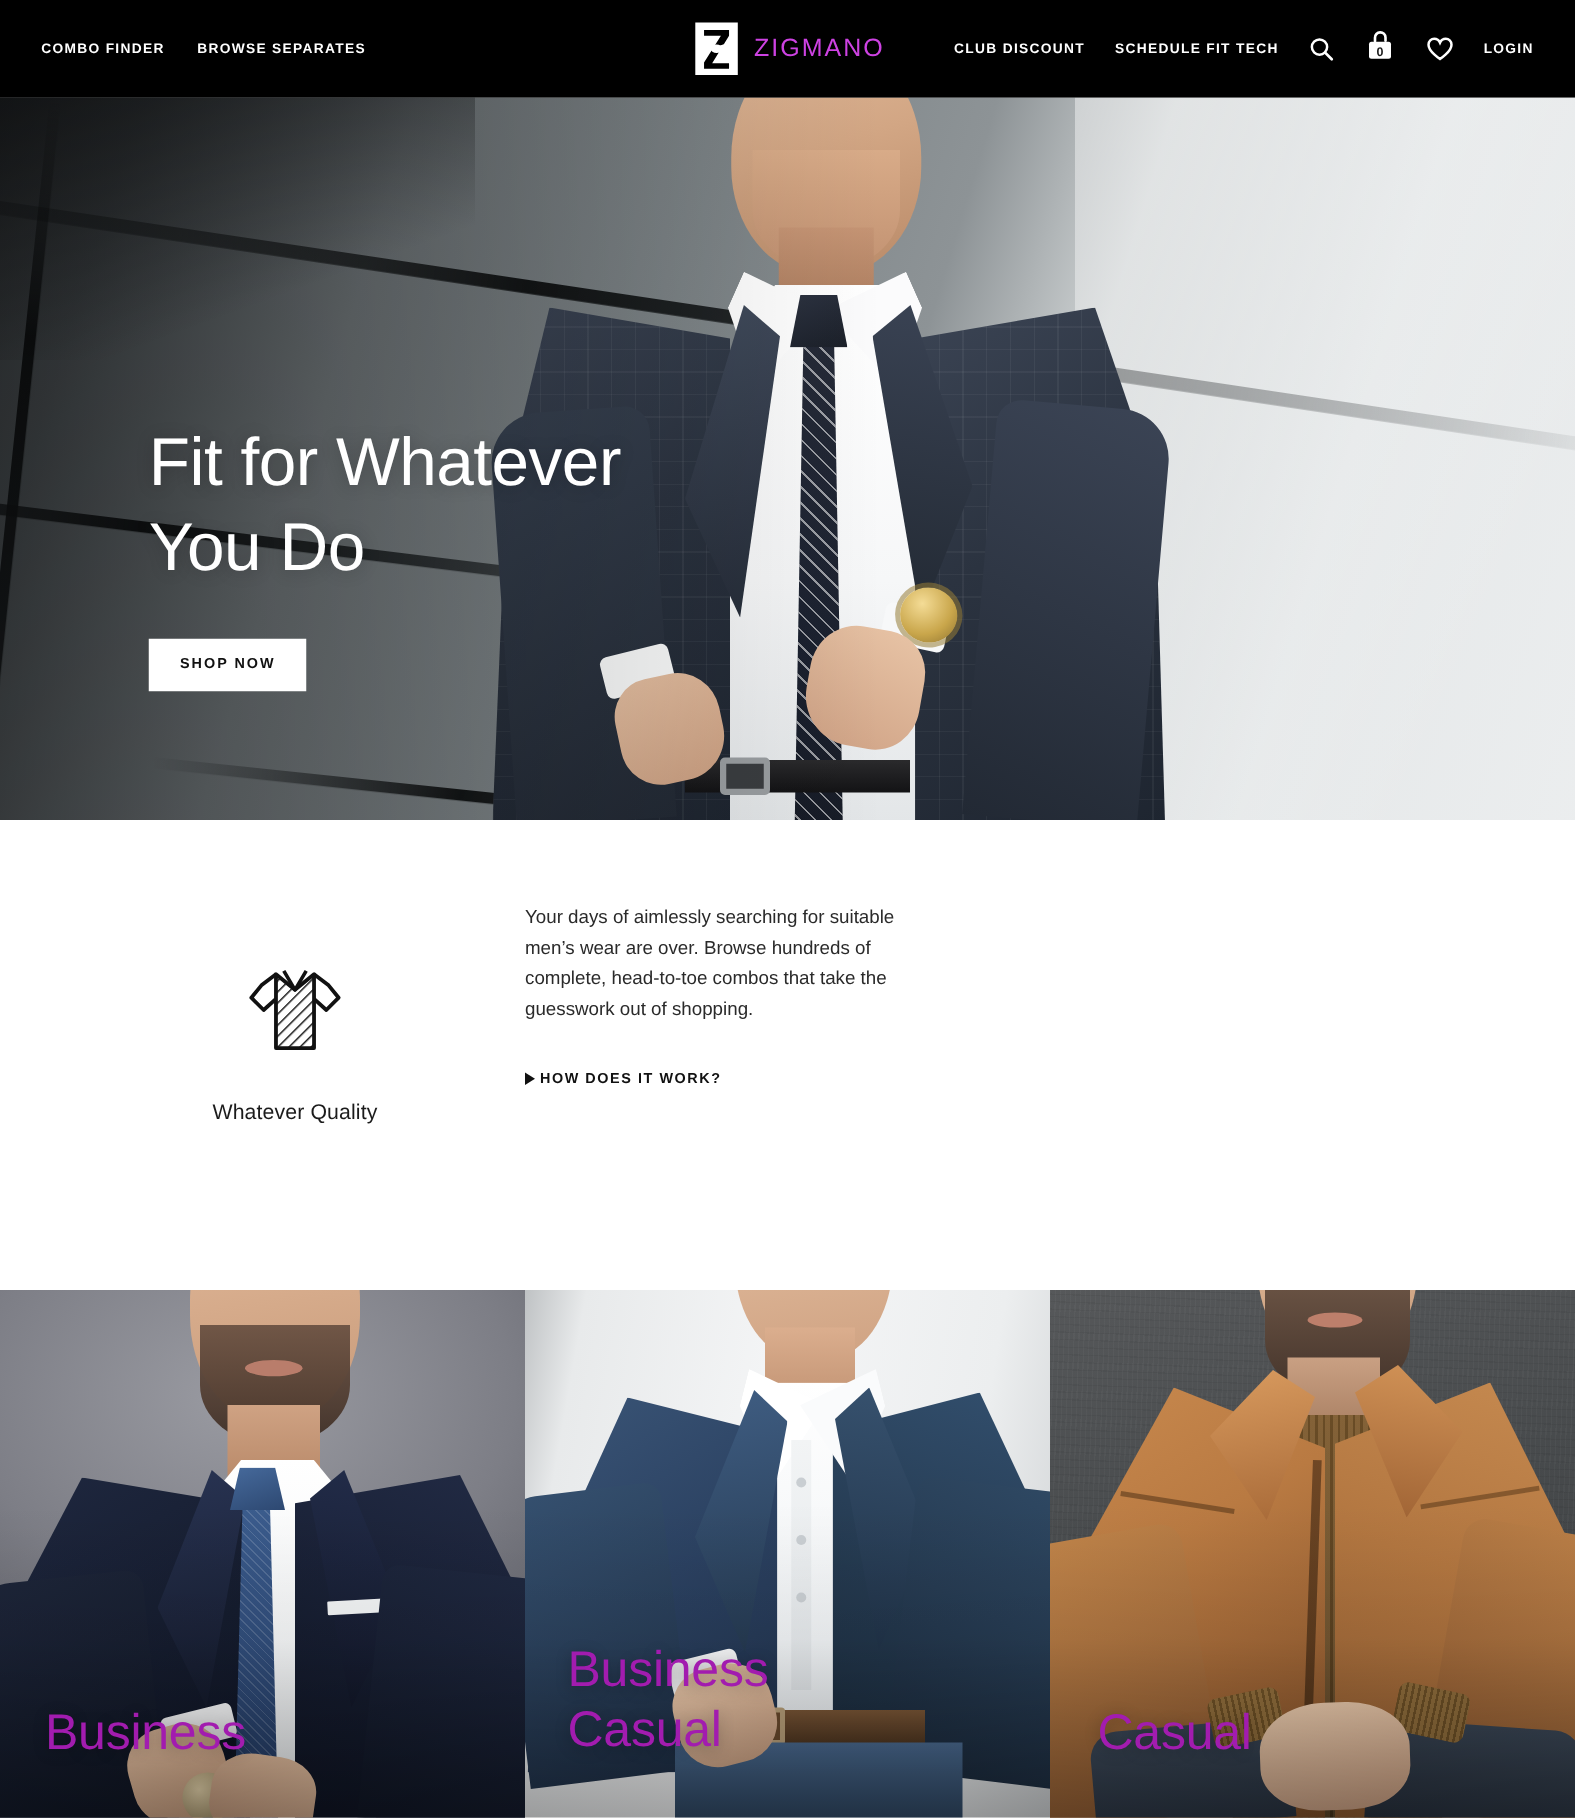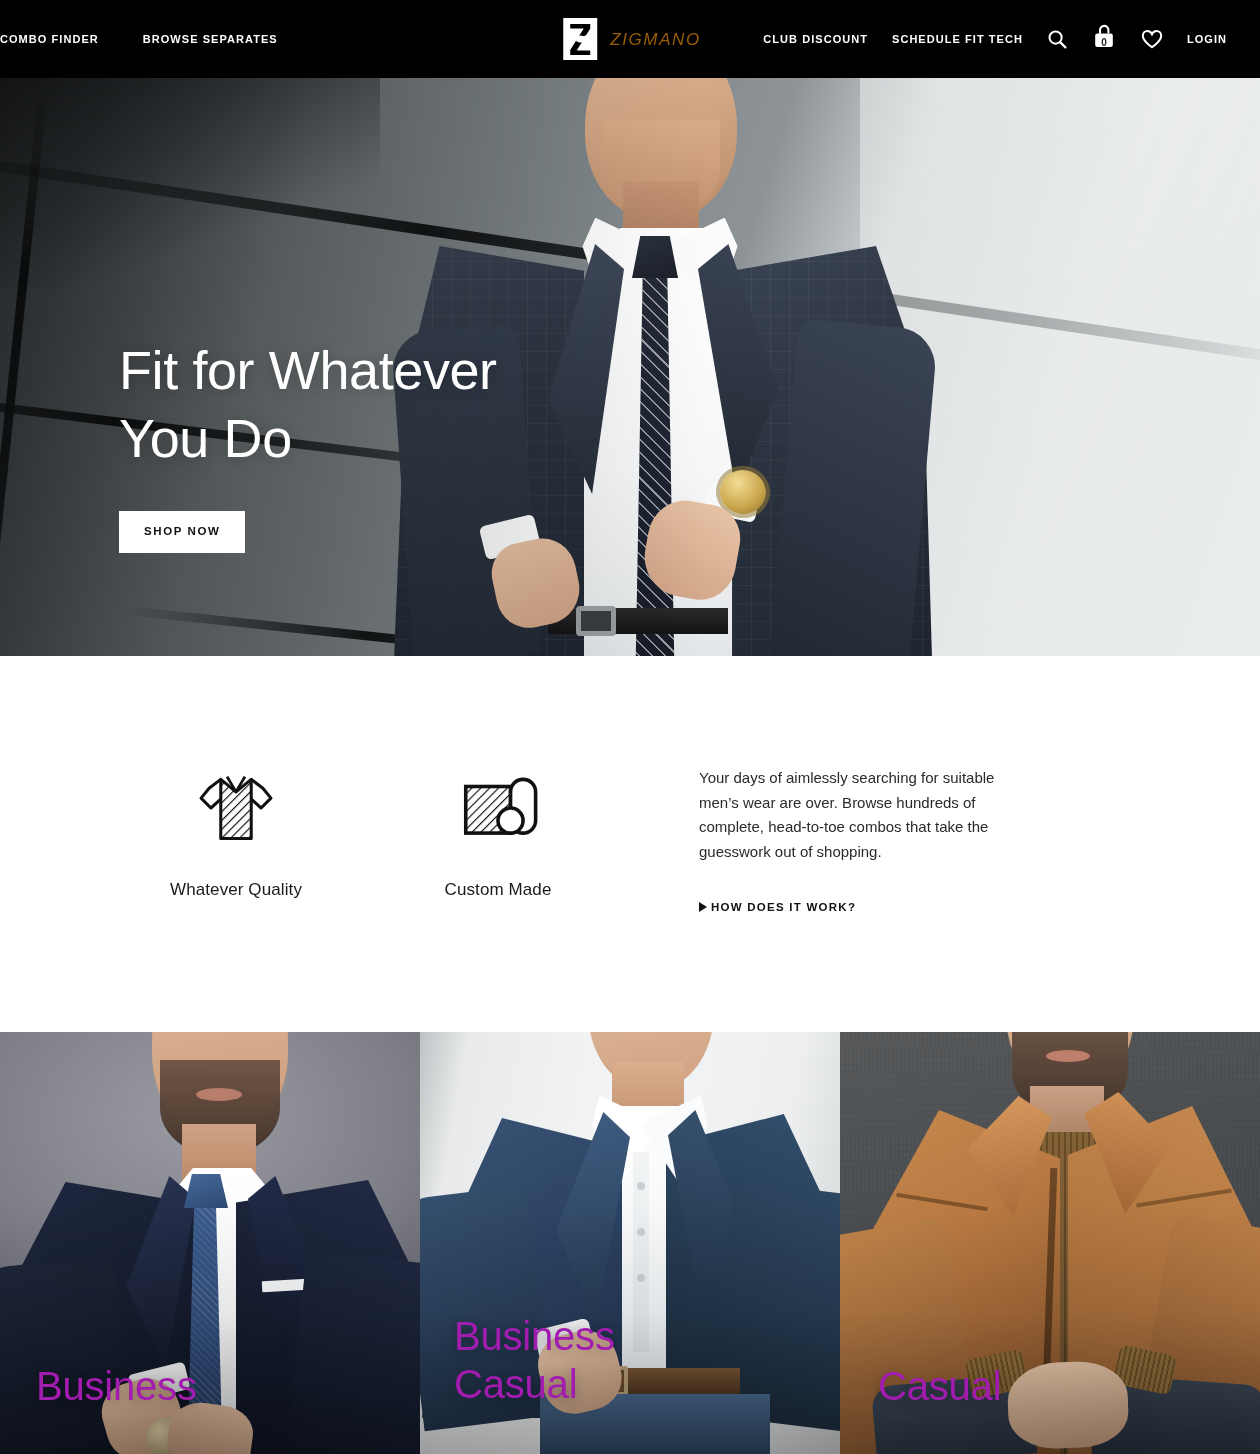--- a/index.html
+++ b/index.html
@@ -19,21 +19,22 @@
     width: 1260px;
     height: 78px;
     background: #000000;
     display: flex;
     align-items: center;
     z-index: 20;
   }
   .nav-left {
     display: flex;
     align-items: flex-start;
-    gap: 44px;
+    gap: 26px;
+    padding-left: 33px;
   }
   .nav-link {
     color: #ffffff;
     font-size: 11px;
     font-weight: bold;
     letter-spacing: 1.05px;
     text-transform: uppercase;
     white-space: nowrap;
     cursor: pointer;
     line-height: 1;
@@ -48,27 +49,26 @@
     gap: 9px;
     cursor: pointer;
   }
   .logo-mark {
     position: relative;
     width: 42px;
     height: 46px;
     display: block;
   }
   .logo-text {
-    color: #a16207;
-    font-size: 17px;
+    color: #d946ef;
+    font-size: 20px;
     letter-spacing: 1.6px;
     font-weight: 400;
     line-height: 1;
     opacity: .95;
-    font-style: italic;
   }
   .nav-right {
     position: absolute;
     right: 33px;
     top: 50%;
     transform: translateY(-50%);
     display: flex;
     align-items: center;
     gap: 24px;
   }
@@ -284,22 +284,22 @@
   .feat-icon { width: 86px; height: 80px; display: block; }
   .feat-label {
     margin-top: 32px;
     font-size: 17px;
     color: #1b1b1b;
     font-weight: 400;
     letter-spacing: .1px;
   }
   .feat-text-col {
     width: 330px;
-    margin-left: 70px;
-    padding-top: 110px;
+    margin-left: 53px;
+    padding-top: 66px;
   }
   .feat-para {
     font-size: 15px;
     line-height: 24.6px;
     color: #2a2a2a;
     white-space: pre-line;
   }
   .feat-cta {
     margin-top: 37px;
     display: flex;
@@ -616,36 +616,20 @@
           </g>
           <path d="M31 12 L18 22 L9 33 L20 44 L31 34" fill="none" stroke="#111111" stroke-width="3.4" stroke-linejoin="round"></path>
           <path d="M65 12 L78 22 L87 33 L76 44 L65 34" fill="none" stroke="#111111" stroke-width="3.4" stroke-linejoin="round"></path>
           <path d="M31 12 L48 26 L65 12 L65 78 L31 78 Z" fill="none" stroke="#111111" stroke-width="3.4" stroke-linejoin="round"></path>
           <path d="M38 9 L48 26 L58 9" fill="none" stroke="#111111" stroke-width="3.2" stroke-linejoin="round"></path>
         </svg>
       </span>
       <span class="feat-label">Whatever Quality</span>
     </div>
 
-    <div class="feat-col">
-      <span class="feat-icon">
-        <svg viewBox="0 0 96 88" width="86" height="80" aria-hidden="true">
-          <defs>
-            <pattern id="hatch2" width="7" height="7" patternUnits="userSpaceOnUse" patternTransform="rotate(45)">
-              <line x1="0" y1="0" x2="0" y2="7" stroke="#111111" stroke-width="2.6"></line>
-            </pattern>
-          </defs>
-          <rect x="12" y="20" width="50" height="52" fill="url(#hatch2)"></rect>
-          <rect x="12" y="20" width="50" height="52" fill="none" stroke="#111111" stroke-width="4"></rect>
-          <path d="M62 26 A14 14 0 0 1 90 26 L90 58 A14 14 0 0 1 62 58 Z" fill="#ffffff" stroke="#111111" stroke-width="4" stroke-linejoin="round"></path>
-          <circle cx="62" cy="58" r="14" fill="#ffffff" stroke="#111111" stroke-width="4"></circle>
-        </svg>
-      </span>
-      <span class="feat-label">Custom Made</span>
-    </div>
 
     <div class="feat-text-col">
       <p class="feat-para">Your days of aimlessly searching for suitable men’s wear are over.  Browse hundreds of complete, head-to-toe combos that take the guesswork out of shopping.</p>
       <div class="feat-cta">
         <span class="cta-tri"></span>
         <span class="cta-text">HOW DOES IT WORK?</span>
       </div>
     </div>
   </div>
 

